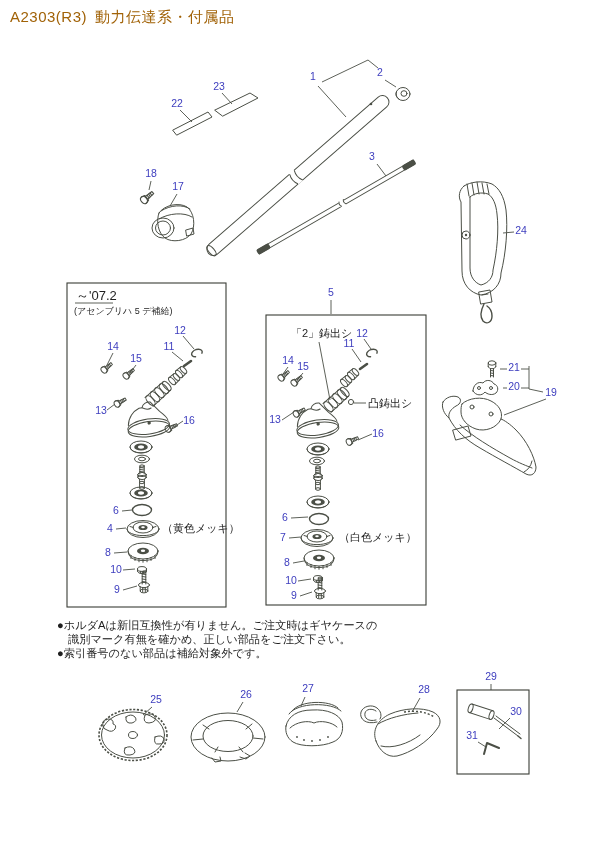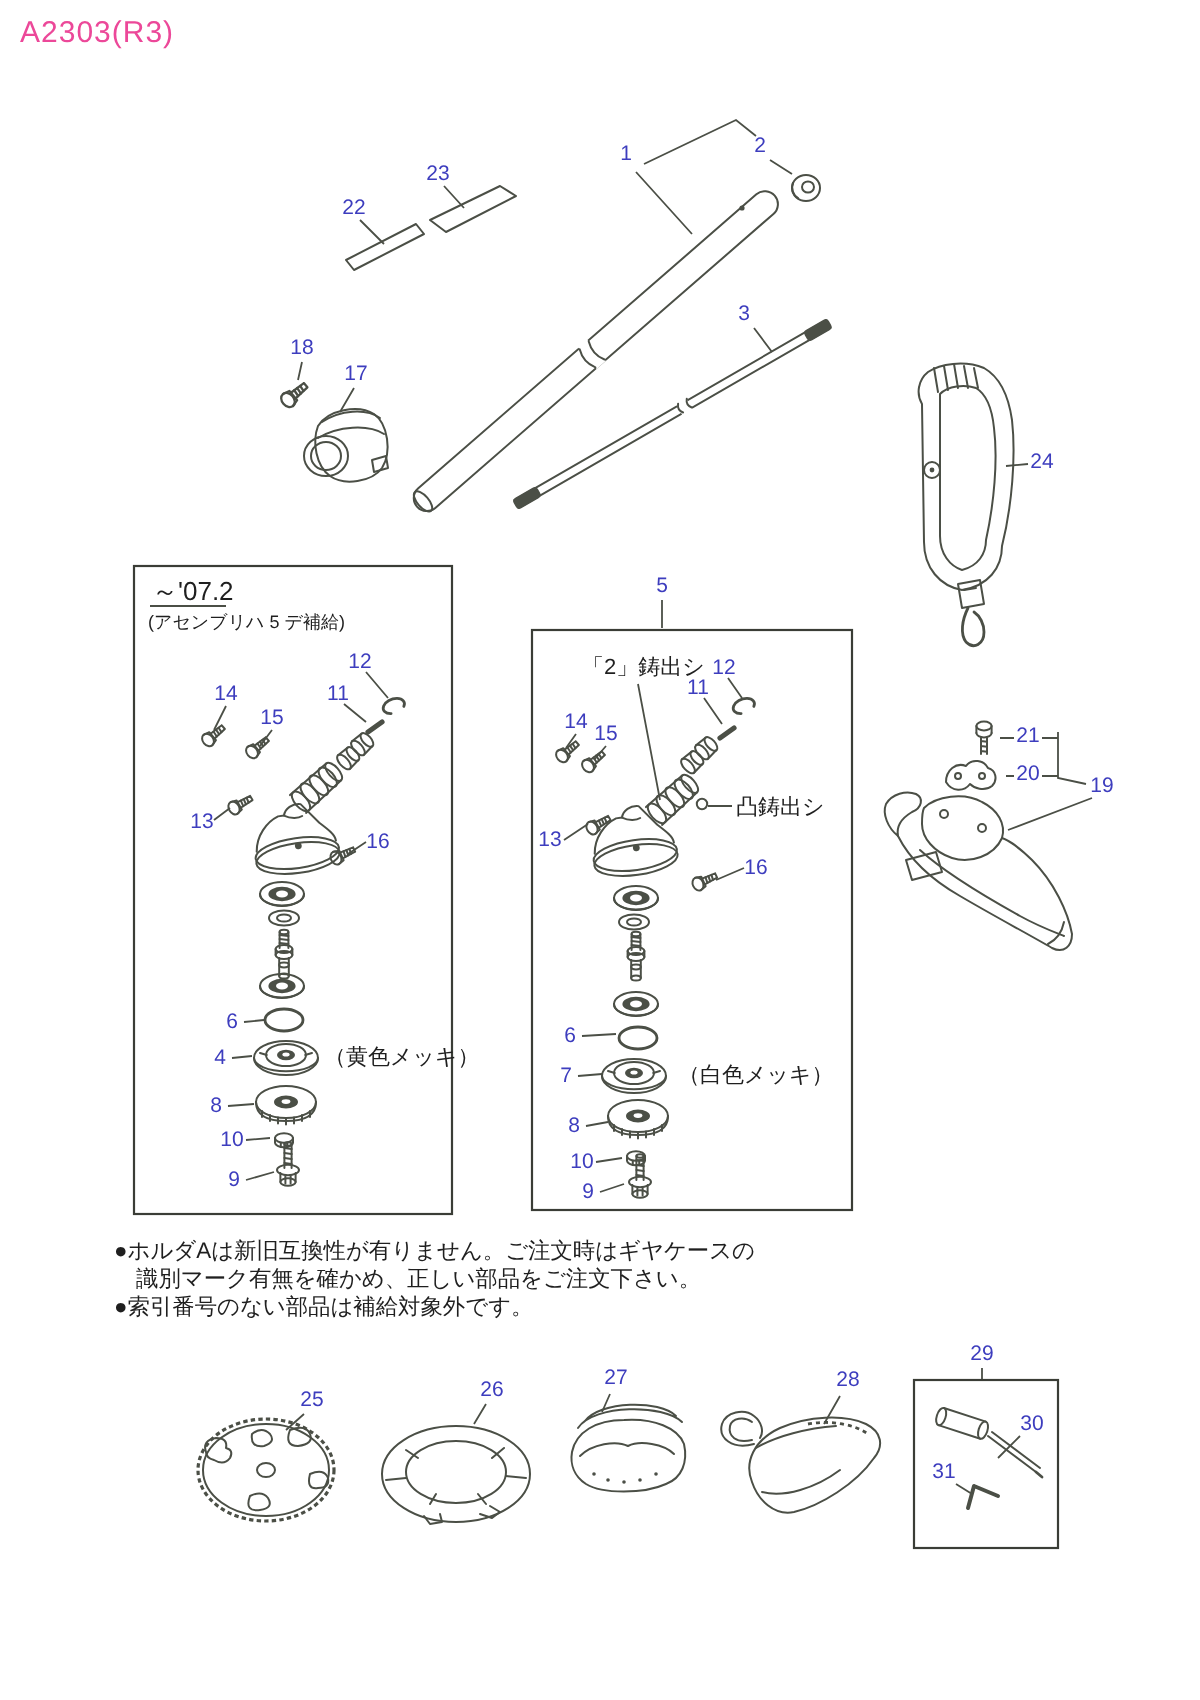--- a/index.html
+++ b/index.html
@@ -1,18 +1,18 @@
 <!DOCTYPE html>
 <html style="--label_blue: #3d3dbe; --line: #4b4f46; --ink: #1f1f1f; --box: #3a3d36;"><head>
 <meta charset="utf-8">
 <style>
   html,body{margin:0;padding:0;background:#fff;}
   .page{position:relative;width:600px;height:850px;background:#fff;overflow:hidden;
         font-family:"Liberation Sans","DejaVu Sans",sans-serif;}
-  .title{position:absolute;left:10px;top:8px;font-size:15px;color:#ec4899;
+  .title{position:absolute;left:10px;top:8px;font-size:15px;color:#a16207;
          display:flex;gap:8px;letter-spacing:.5px;white-space:nowrap;}
   svg{position:absolute;left:0;top:0;}
   .ln{fill:none;stroke:var(--line);stroke-width:1;stroke-linecap:round;stroke-linejoin:round;}
   .ln2{fill:none;stroke:var(--line);stroke-width:1.4;stroke-linecap:round;stroke-linejoin:round;}
   .fl{fill:var(--line);stroke:none;}
   .gap{fill:#fff;stroke:none;}
   .box{fill:none;stroke:var(--box);stroke-width:1.1;}
   .leader{fill:none;stroke:var(--line);stroke-width:.9;}
   text{font-family:"Liberation Sans","DejaVu Sans",sans-serif;}
   .num{fill:var(--label_blue);font-size:10.5px;text-anchor:middle;}
@@ -20,20 +20,21 @@
   .jps{fill:var(--ink);font-size:9px;}
   .era{fill:var(--ink);font-size:13px;}
   .note{fill:var(--ink);font-size:11.2px;}
 </style>
 </head>
 <body>
 
 <div class="page">
   <div class="title">
     <span>A2303(R3)</span>
+    <span>動力伝達系・付属品</span>
   </div>
 
   <svg width="600" height="850" viewBox="0 0 600 850">
     <defs>
       <g id="scr">
         <ellipse class="ln" cx="0" cy="0" rx="2.6" ry="3.4"></ellipse>
         <path class="ln" d="M 0,-3.4 L 3,-2.6 L 3,2.6 L 0,3.4"></path>
         <path class="ln" d="M 3,-1.6 L 10,-1.2 M 3,1.6 L 10,1.2 M 10,-1.2 L 10,1.2"></path>
         <path class="ln" d="M 4.8,-1.5 L 4.5,1.5 M 6.4,-1.4 L 6.1,1.4 M 8,-1.3 L 7.7,1.3"></path>
       </g>

